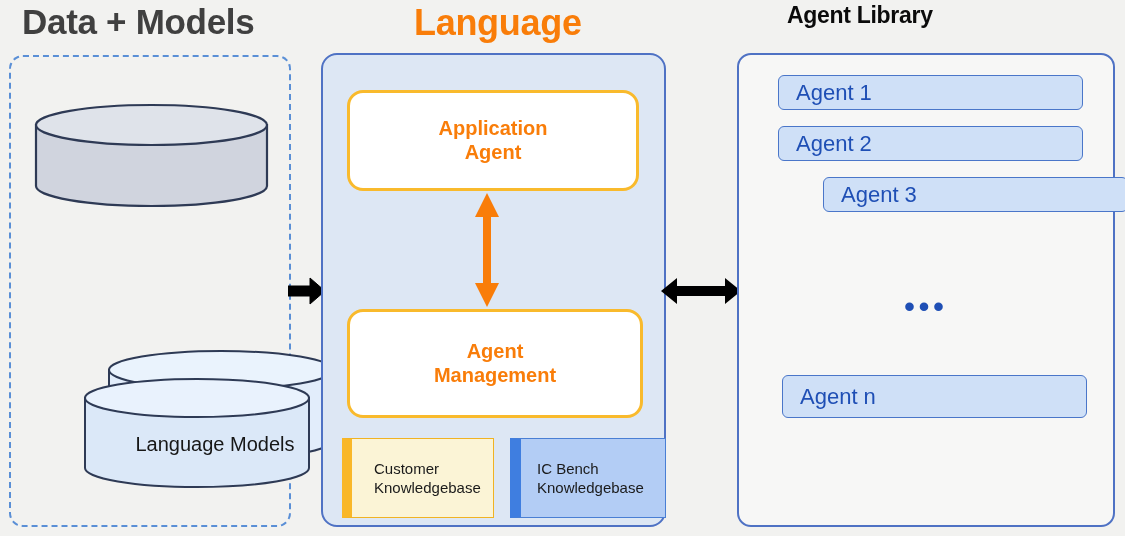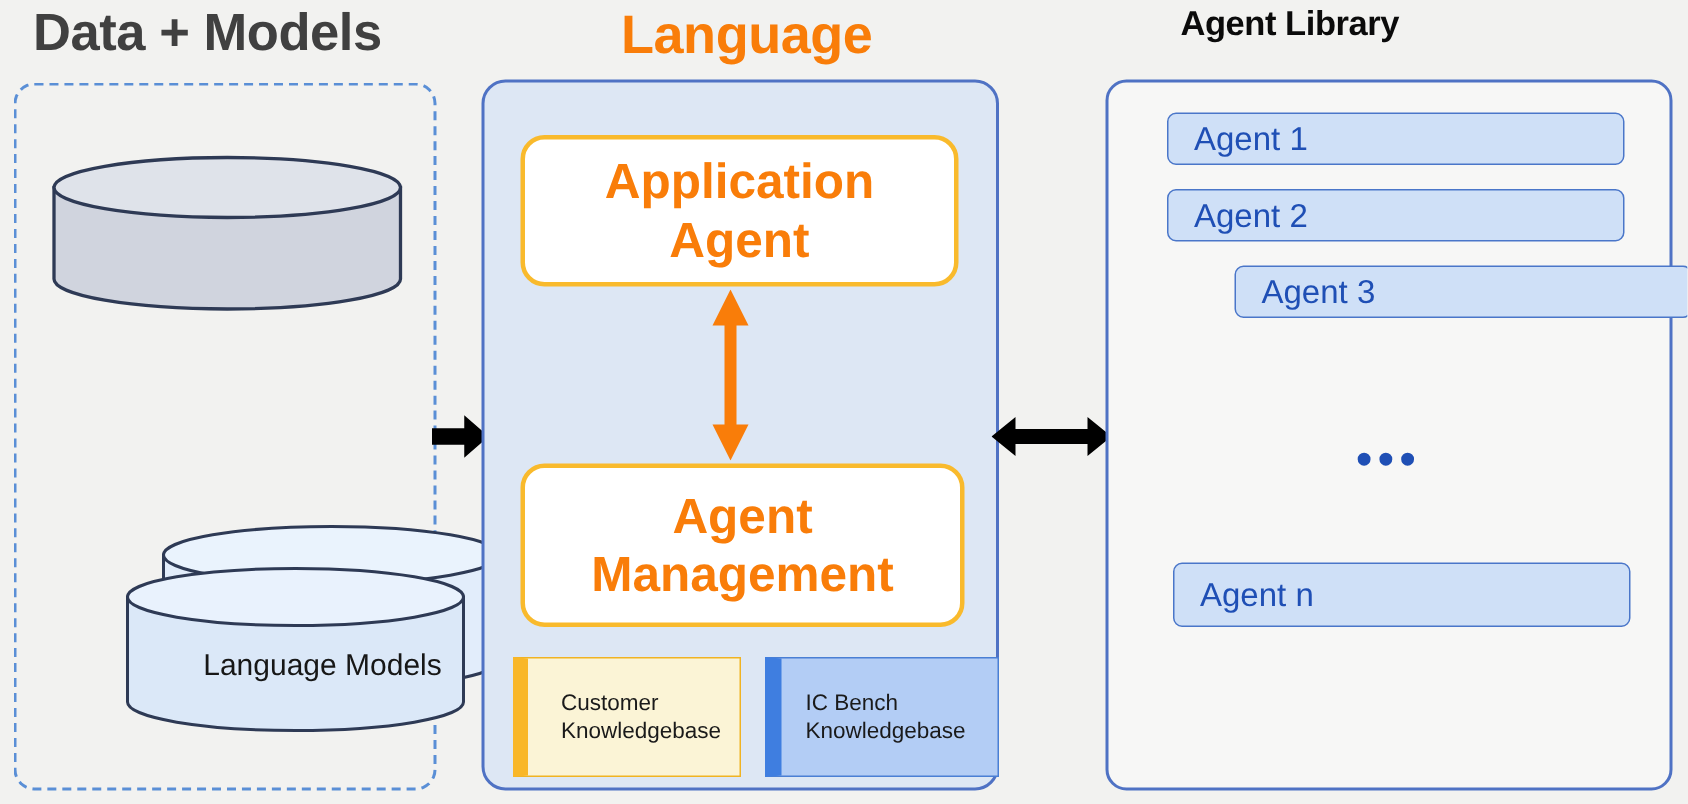--- a/index.html
+++ b/index.html
@@ -88,21 +88,21 @@
     background: #ffffff;
     border: 3px solid #f9ba2c;
     border-radius: 16px;
     box-sizing: border-box;
     display: flex;
     align-items: center;
     justify-content: center;
     text-align: center;
     color: #f97d09;
     font-weight: bold;
-    font-size: 33px;
+    font-size: 20px;
     line-height: 1.18;
   }
   #box-application { left: 24px; top: 35px; width: 292px; height: 101px; }
   #box-management  { left: 24px; top: 254px; width: 296px; height: 109px; }
 
   
   #arrow-vertical {
     position: absolute;
     left: 146px; top: 138px;
     width: 36px; height: 114px;

